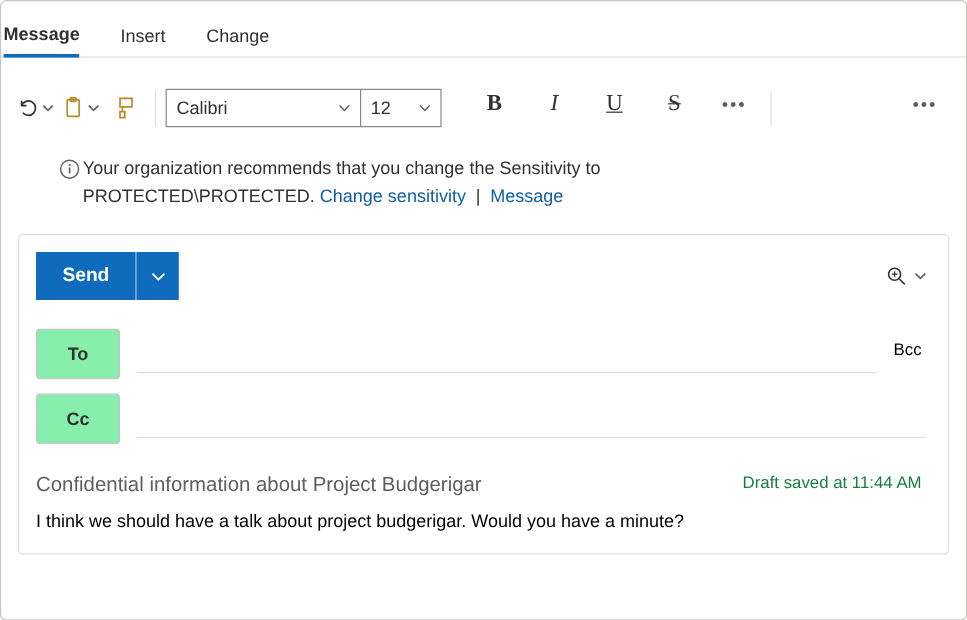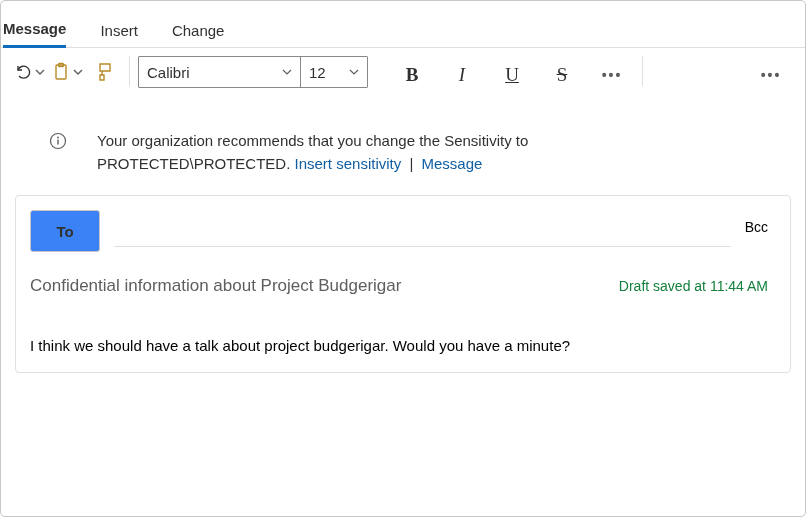--- a/index.html
+++ b/index.html
@@ -1,53 +1,53 @@
 <!DOCTYPE html>
 <html><head>
 <meta charset="utf-8">
 <style>
 html,body{margin:0;padding:0;font-family:"Segoe UI",Arial,sans-serif;background:#fff;color:#323130}
 .window{width:806px;height:517px;border:1px solid #c8c6c4;border-radius:5px;box-sizing:border-box;overflow:hidden;position:relative;background:#fff}
 .tabs{display:flex;gap:34px;padding:8px 18px 0 2px;align-items:flex-end;height:38px;border-bottom:1px solid #e1dfdd}
 .tab{font-size:15px;padding-bottom:8px;cursor:pointer;color:#323130}
 .tab.active{font-weight:600;border-bottom:3px solid #0f6cbd;margin-bottom:-1px}
-.toolbar{display:flex;align-items:flex-start;padding:8px 12px;gap:6px;height:50px}
+.toolbar{display:flex;align-items:flex-end;padding:8px 12px;gap:6px;height:50px}
 .tbtn{display:inline-flex;align-items:center;justify-content:center;height:32px;min-width:32px;border-radius:4px;cursor:pointer}
 .chev{margin-left:2px;color:#605e5c}
 .chev svg{width:10px;height:6px}
 .font-box{display:flex;border:1px solid #888;border-radius:1px}
 .fsel{display:flex;align-items:center;height:30px;padding:0 8px;font-size:15px;color:#323130;cursor:pointer}
 .fsel .dd{margin-left:auto;color:#605e5c}
 .fname{width:145px;border-right:1px solid #888}
 .fsize{width:50px}
 .fmtbtn{width:44px;height:38px;display:flex;align-items:center;justify-content:center;border-radius:4px;cursor:pointer;color:#323130;font-size:19px;font-family:"Times New Roman",serif}
 .fmtbtn.b{font-weight:700}
 .fmtbtn.i{font-style:italic}
 .fmtbtn.u{position:relative}
 .fmtbtn.u span{text-decoration:underline}
 .fmtbtn.s{text-decoration:line-through}
 .dots{letter-spacing:2px;font-weight:700;color:#605e5c;font-size:14px;font-family:"Segoe UI",Arial,sans-serif}
 .divider{width:1px;height:30px;background:#e1dfdd;margin:0 2px}
 .right-dots{margin-left:auto}
-.policy{display:flex;align-items:flex-start;gap:30px;padding:16px 10px 20px 48px;font-size:15px;line-height:1.5}
+.policy{display:flex;align-items:flex-start;gap:2px;padding:16px 10px 20px 48px;font-size:15px;line-height:1.5}
 .policy svg{flex:0 0 auto;margin-top:2px}
 .policy a{color:#115ea3;text-decoration:none;cursor:pointer}
 .policy .sep{color:#323130;margin:0 4px}
 .compose{margin:0 14px 14px 14px;border:1px solid #e1dfdd;border-radius:4px;padding:14px 18px 18px 14px}
 .sendrow{display:flex;align-items:center;margin-bottom:24px}
 .sendgrp{display:flex}
 .sendbtn{background:#0f6cbd;color:#fff;font-weight:600;font-size:16px;border:none;height:40px;padding:0 22px;cursor:pointer}
 .sendsplit{background:#0f6cbd;color:#fff;border:none;border-left:1px solid rgba(255,255,255,.45);width:36px;height:40px;cursor:pointer;display:flex;align-items:center;justify-content:center}
 .sendsplit svg path{stroke:#fff}
 .zoom{margin-left:auto;display:flex;align-items:center;gap:6px;color:#323130;cursor:pointer}
 .fieldrow{display:flex;align-items:center;gap:14px;margin-bottom:12px}
-.fieldbtn{width:70px;height:42px;border:1px solid #c8c6c4;border-radius:3px;background:#3b82f6;font-size:15px;font-weight:600;color:#323130;cursor:pointer}
+.fieldbtn{width:70px;height:42px;border:1px solid #c8c6c4;border-radius:3px;background:#86efac;font-size:15px;font-weight:600;color:#323130;cursor:pointer}
 .fieldline{flex:1;border-bottom:1px solid #e1dfdd;height:30px}
 .bcc{margin-left:auto;color:#000000;font-size:14px;cursor:pointer;margin-right:4px;margin-bottom:8px}
-.subjrow{display:flex;align-items:center;margin-top:24px;margin-bottom:37px;padding-right:4px}
+.subjrow{display:flex;align-items:flex-start;margin-top:24px;margin-bottom:8px;padding-right:4px}
 .subj{font-size:17px;color:#605e5c}
 .draft{margin-left:auto;font-size:14px;color:#15803d}
 .body{font-size:15px;color:#000;padding-top:4px}
 svg{display:block}
 </style>
 </head>
 <body>
 
 <div class="window">
 
@@ -120,35 +120,60 @@
 
   <div class="policy">
     <svg width="18" height="18" viewBox="0 0 18 18">
         <circle cx="9" cy="9" r="7.5" fill="none" stroke="#605e5c" stroke-width="1.2"></circle>
         <circle cx="9" cy="5.5" r="0.9" fill="#605e5c"></circle>
         <rect x="8.3" y="7.5" width="1.4" height="5" fill="#605e5c"></rect>
       </svg>
     <div>
       <span>Your organization recommends that you change the Sensitivity to</span><br>
       <span>PROTECTED\PROTECTED. </span>
-      <a>Insert sensitivity</a>
+      <a>Change sensitivity</a>
       <span class="sep">|</span>
       <a>Message</a>
     </div>
   </div>
 
   <div class="compose">
 
+    <div class="sendrow">
+      <div class="sendgrp">
+        <button class="sendbtn">Send</button>
+        <button class="sendsplit">
+          <svg width="12" height="7" viewBox="0 0 12 7">
+              <path d="M1 1 L6 6 L11 1" fill="none" stroke="#fff" stroke-width="1.6"></path>
+            </svg>
+        </button>
+      </div>
+      <div class="zoom">
+        <svg width="18" height="18" viewBox="0 0 18 18">
+            <circle cx="7.5" cy="7.5" r="5" fill="none" stroke="#323130" stroke-width="1.3"></circle>
+            <line x1="11.5" y1="11.5" x2="16" y2="16" stroke="#323130" stroke-width="1.3"></line>
+            <line x1="7.5" y1="5" x2="7.5" y2="10" stroke="#323130" stroke-width="1.1"></line>
+            <line x1="5" y1="7.5" x2="10" y2="7.5" stroke="#323130" stroke-width="1.1"></line>
+          </svg>
+        <svg width="10" height="6" viewBox="0 0 10 6">
+            <path d="M1 1 L5 5 L9 1" fill="none" stroke="#605e5c" stroke-width="1.3"></path>
+          </svg>
+      </div>
+    </div>
 
     <div class="fieldrow">
       <button class="fieldbtn">To</button>
       <div class="fieldline"></div>
       <span class="bcc">Bcc</span>
     </div>
 
+    <div class="fieldrow">
+      <button class="fieldbtn">Cc</button>
+      <div class="fieldline"></div>
+    </div>
 
     <div class="subjrow">
       <div class="subj">Confidential information about Project Budgerigar</div>
       <div class="draft">Draft saved at 11:44 AM</div>
     </div>
 
     <div class="body">I think we should have a talk about project budgerigar. Would you have a minute?</div>
 
   </div>
 

